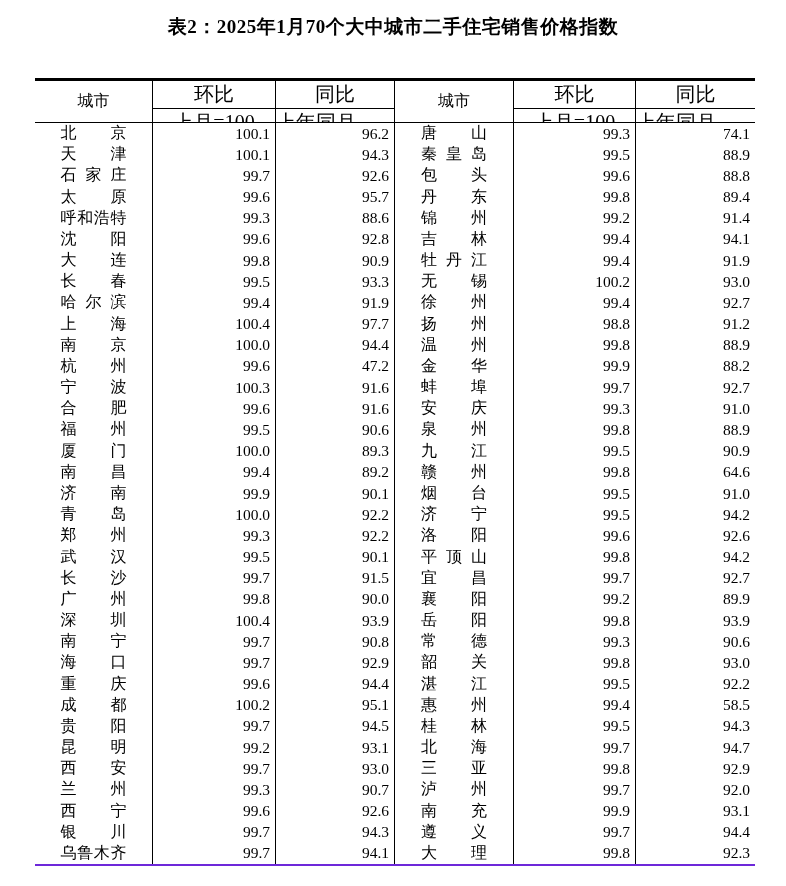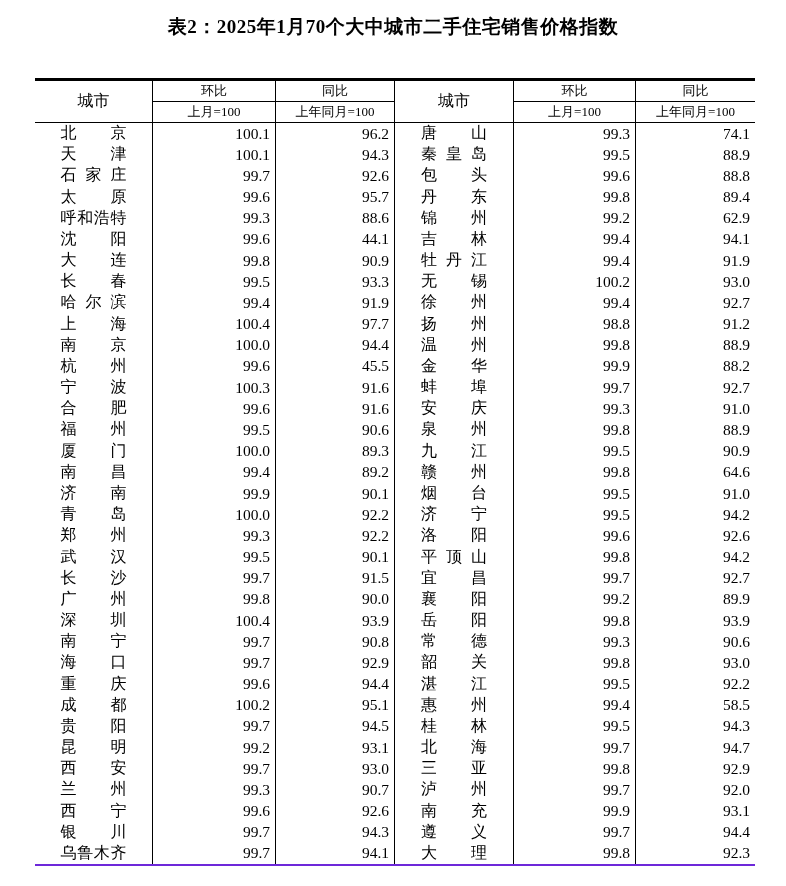--- a/index.html
+++ b/index.html
@@ -74,21 +74,21 @@
   }
   .th-split {
     flex-direction: column;
     align-items: stretch;
   }
   .th-split .t, .th-split .b {
     flex: 1 1 50%;
     display: flex;
     align-items: center;
     justify-content: center;
-    font-size: 13px;
+    font-size: 20px;
     box-sizing: border-box;
   }
   .th-split .t { border-bottom: 1px solid #000; }
 </style>
 </head>
 <body>
 
 <div class="title">表2：2025年1月70个大中城市二手住宅销售价格指数</div>
 
 <div class="table">
@@ -164,28 +164,28 @@
       <div class="trow">
         <div class="cell city w0">
           <div class="jname">呼和浩特</div>
         </div>
         <div class="cell num w1 bl">99.3</div>
         <div class="cell num w2 bl">88.6</div>
         <div class="cell city w3 bl">
           <div class="jname">锦州</div>
         </div>
         <div class="cell num w4 bl">99.2</div>
-        <div class="cell num w5 bl">62.9</div>
+        <div class="cell num w5 bl">91.4</div>
       </div>
       <div class="trow">
         <div class="cell city w0">
           <div class="jname">沈阳</div>
         </div>
         <div class="cell num w1 bl">99.6</div>
-        <div class="cell num w2 bl">44.1</div>
+        <div class="cell num w2 bl">92.8</div>
         <div class="cell city w3 bl">
           <div class="jname">吉林</div>
         </div>
         <div class="cell num w4 bl">99.4</div>
         <div class="cell num w5 bl">94.1</div>
       </div>
       <div class="trow">
         <div class="cell city w0">
           <div class="jname">大连</div>
         </div>
@@ -243,21 +243,21 @@
           <div class="jname">温州</div>
         </div>
         <div class="cell num w4 bl">99.8</div>
         <div class="cell num w5 bl">88.9</div>
       </div>
       <div class="trow">
         <div class="cell city w0">
           <div class="jname">杭州</div>
         </div>
         <div class="cell num w1 bl">99.6</div>
-        <div class="cell num w2 bl">45.5</div>
+        <div class="cell num w2 bl">47.2</div>
         <div class="cell city w3 bl">
           <div class="jname">金华</div>
         </div>
         <div class="cell num w4 bl">99.9</div>
         <div class="cell num w5 bl">88.2</div>
       </div>
       <div class="trow">
         <div class="cell city w0">
           <div class="jname">宁波</div>
         </div>

